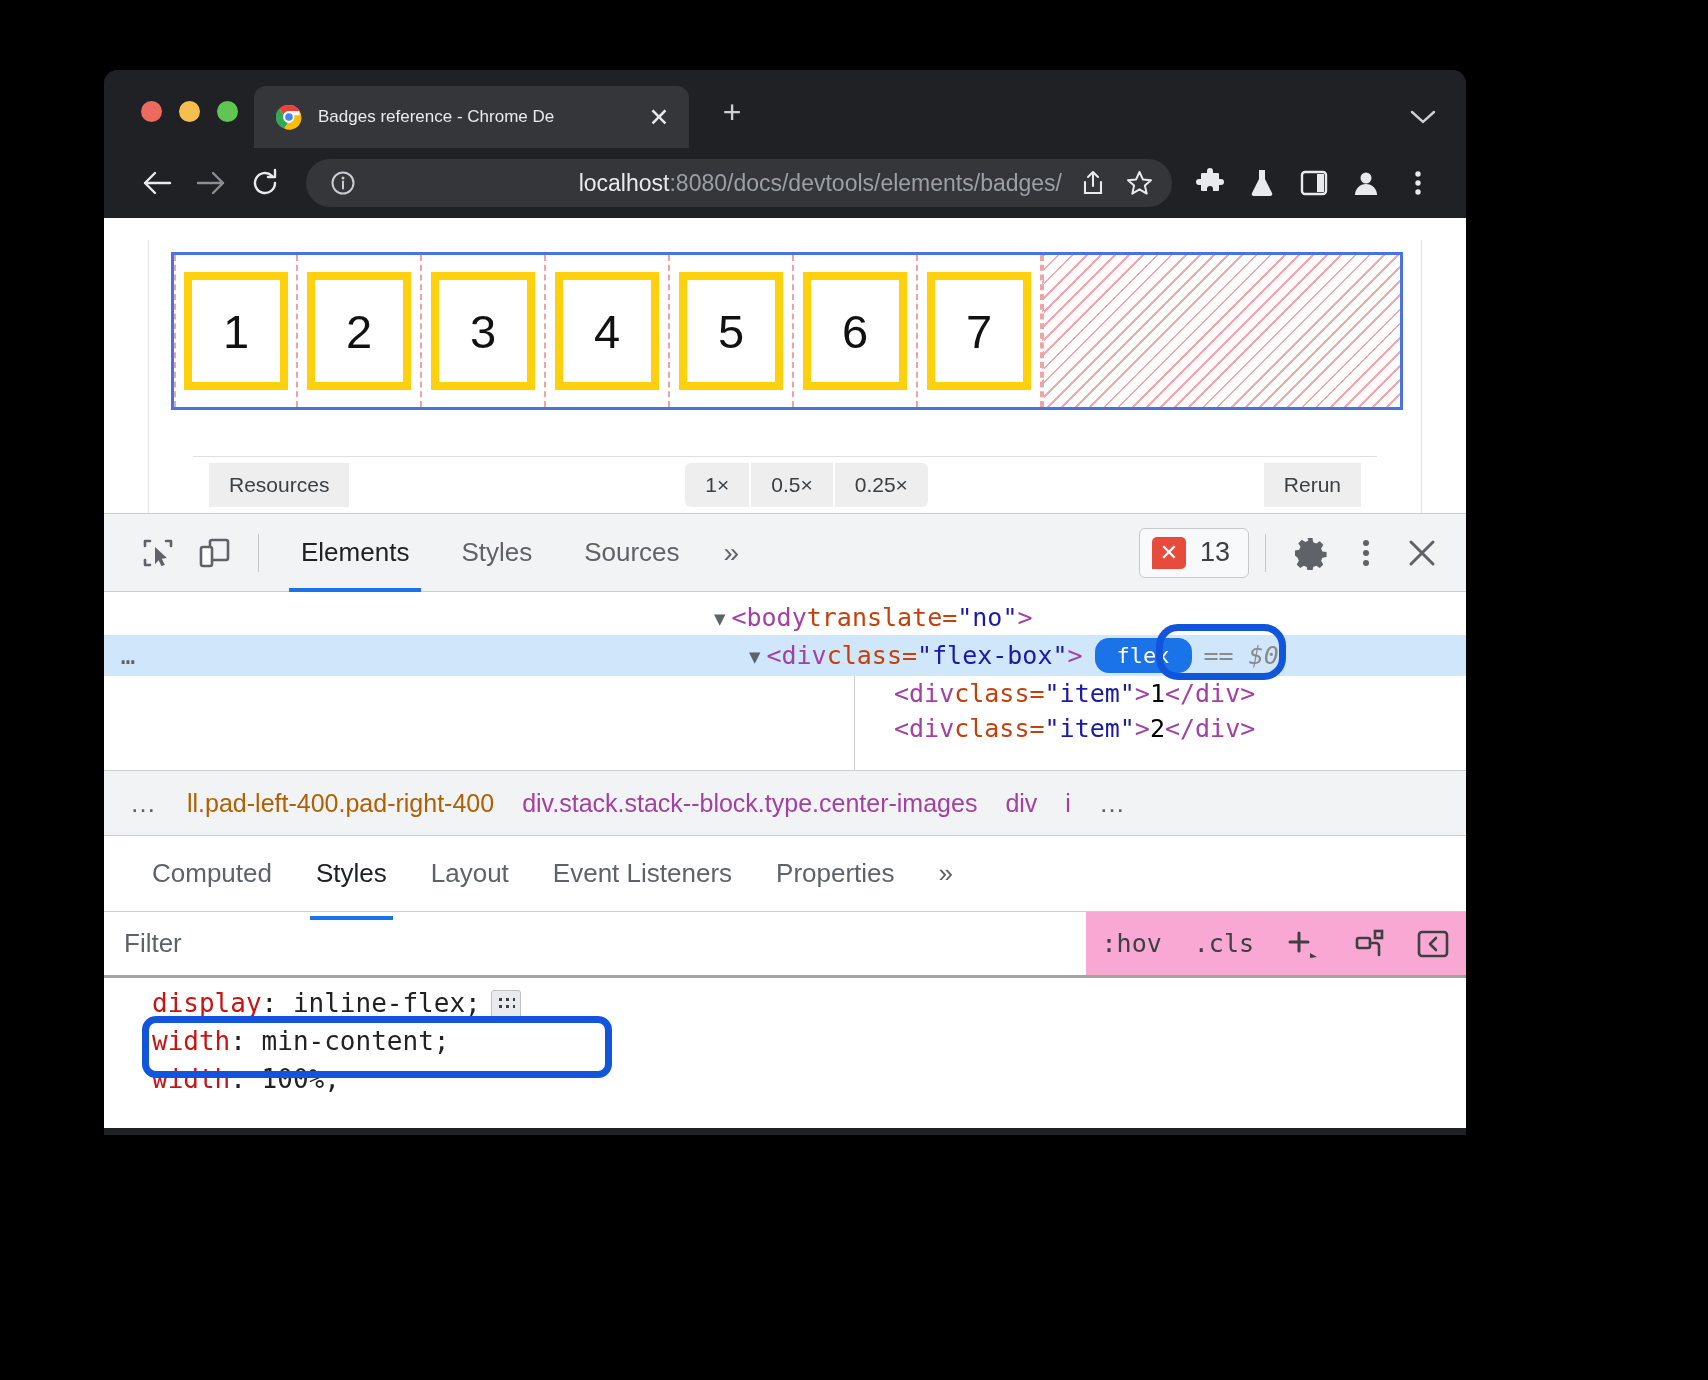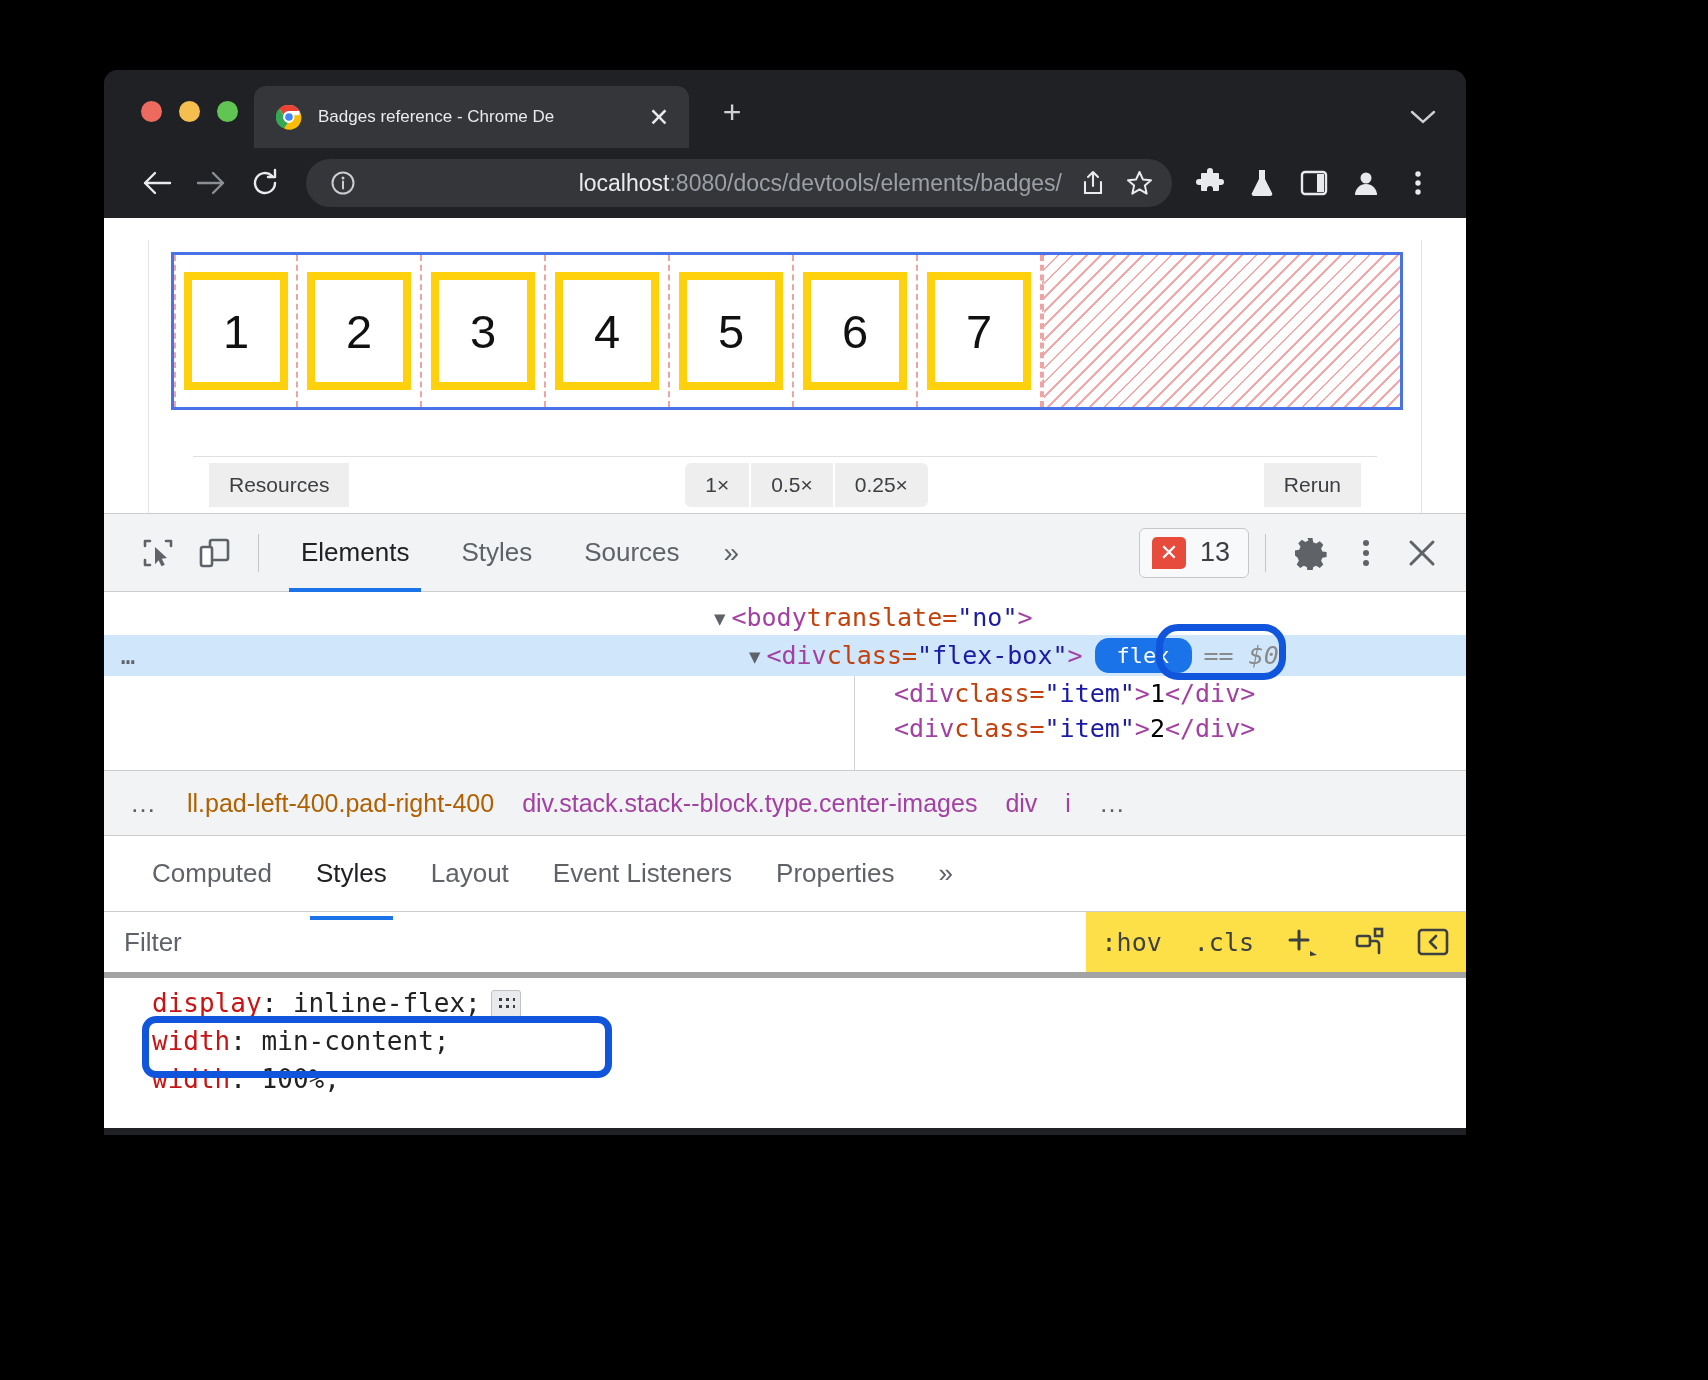--- a/index.html
+++ b/index.html
@@ -313,22 +313,22 @@
   }
   .side-tab.active { color: #202124; }
   .side-tab.active:after {
     content: ""; position: absolute; left: 16px; right: 16px; bottom: 0;
     height: 4px; background: #1a73e8;
   }
 
   
   .filter-row {
     height: 66px;
-    background: #fde047;
-    border-bottom: 6px solid #a3a3a3;
+    background: #f9a8d4;
+    border-bottom: 3px solid #a3a3a3;
     display: flex; align-items: center;
   }
   .filter-input {
     flex: 1 1 auto;
     height: 100%;
     background: #fff;
     border: none;
     outline: none;
     font-size: 26px;
     color: #5f6368;

